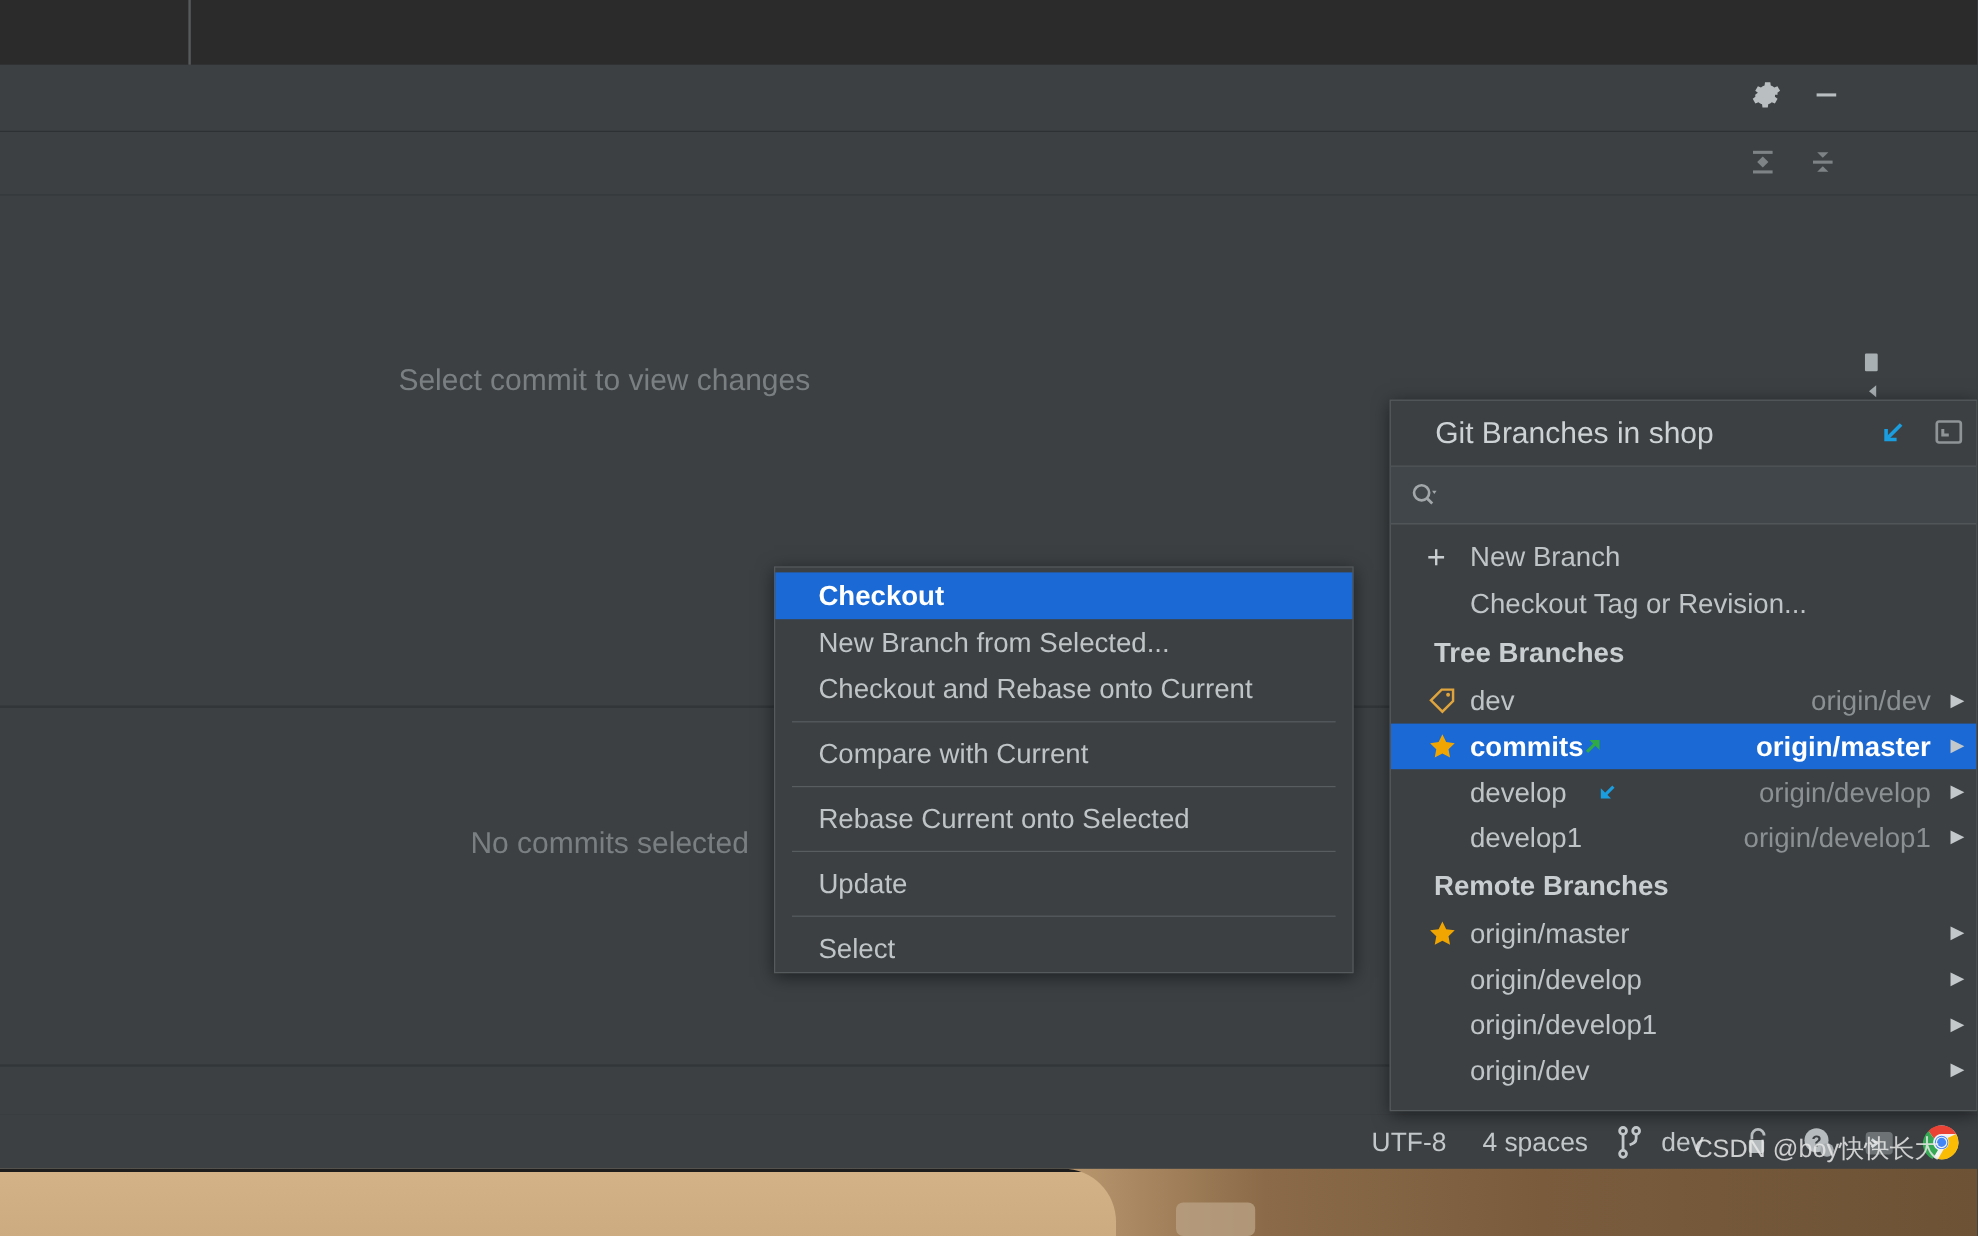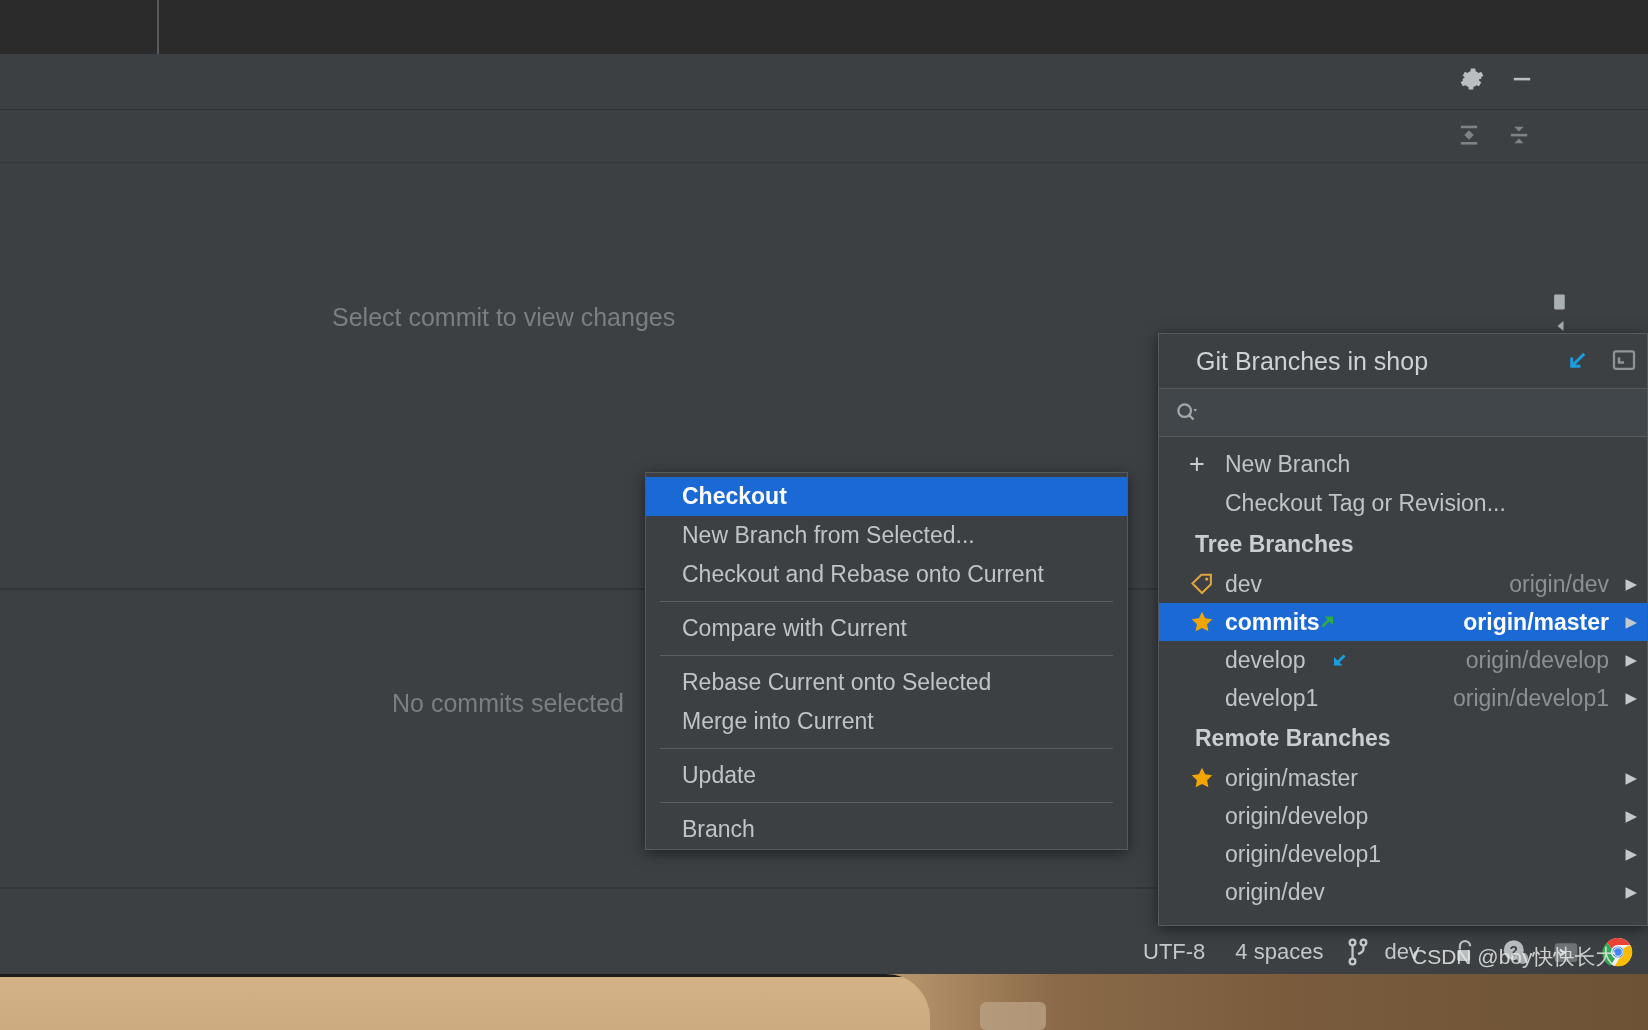--- a/index.html
+++ b/index.html
@@ -374,25 +374,24 @@
   </div>
 
   <div id="ctx-menu">
       <div class="ctx-item sel"><span>Checkout</span></div>
       <div class="ctx-item"><span>New Branch from Selected...</span></div>
       <div class="ctx-item"><span>Checkout and Rebase onto Current</span></div>
       <div class="ctx-sep"></div>
       <div class="ctx-item"><span>Compare with Current</span></div>
       <div class="ctx-sep"></div>
       <div class="ctx-item"><span>Rebase Current onto Selected</span></div>
-      <div class="ctx-item"><span>Merge into Current</span></div>
       <div class="ctx-sep"></div>
       <div class="ctx-item"><span>Update</span></div>
       <div class="ctx-sep"></div>
-      <div class="ctx-item"><span>Branch</span></div>
+      <div class="ctx-item"><span>Select</span></div>
     </div>
 
   <div id="git-popup">
     <div id="gp-header">
       <div id="gp-title">Git Branches in shop</div>
       <div id="gp-hdr-icons">
         <span>
           <svg width="30" height="30" viewBox="0 0 24 24" fill="none" stroke="#1a9ee0" stroke-width="2.4">
             <path d="M17 7L8 16"></path>
               <path d="M14 17H7V10"></path>

